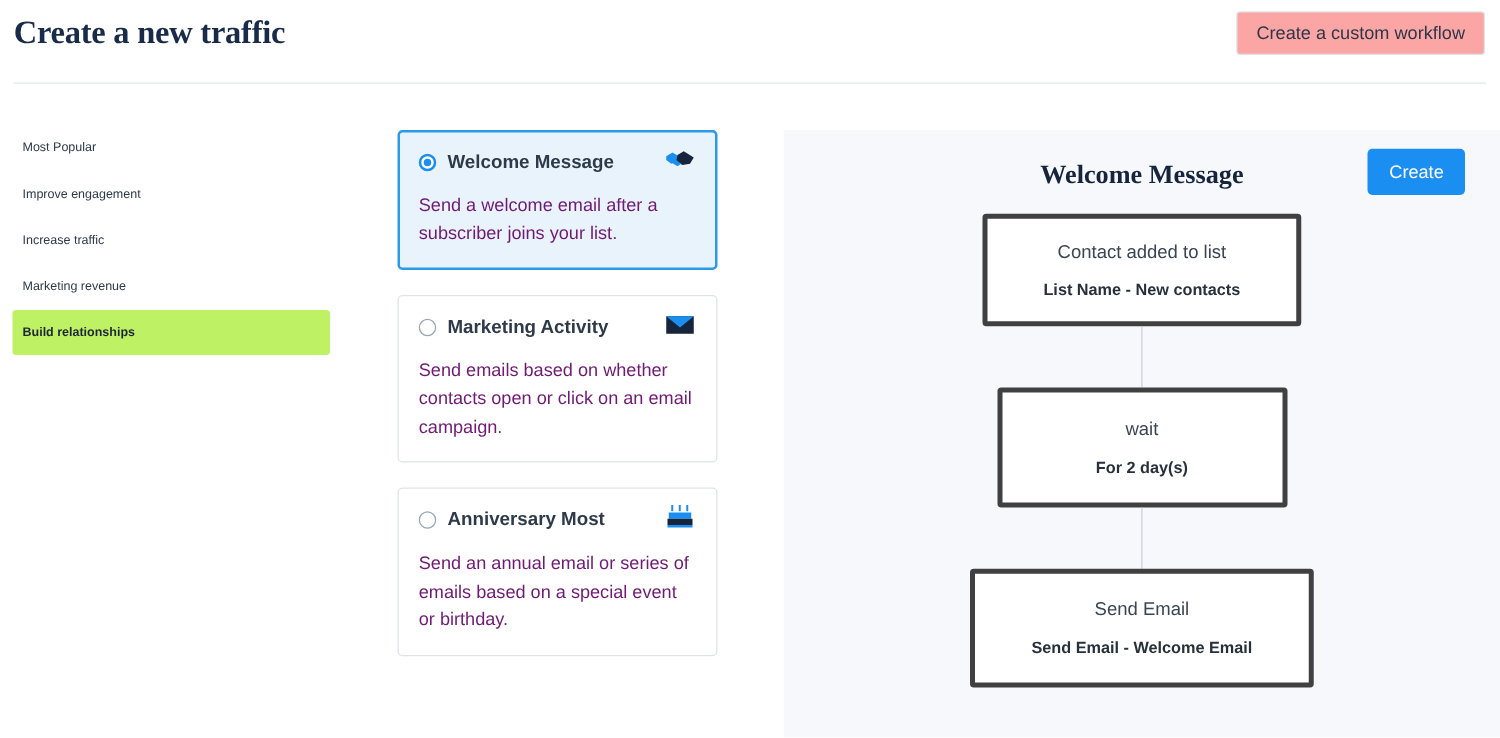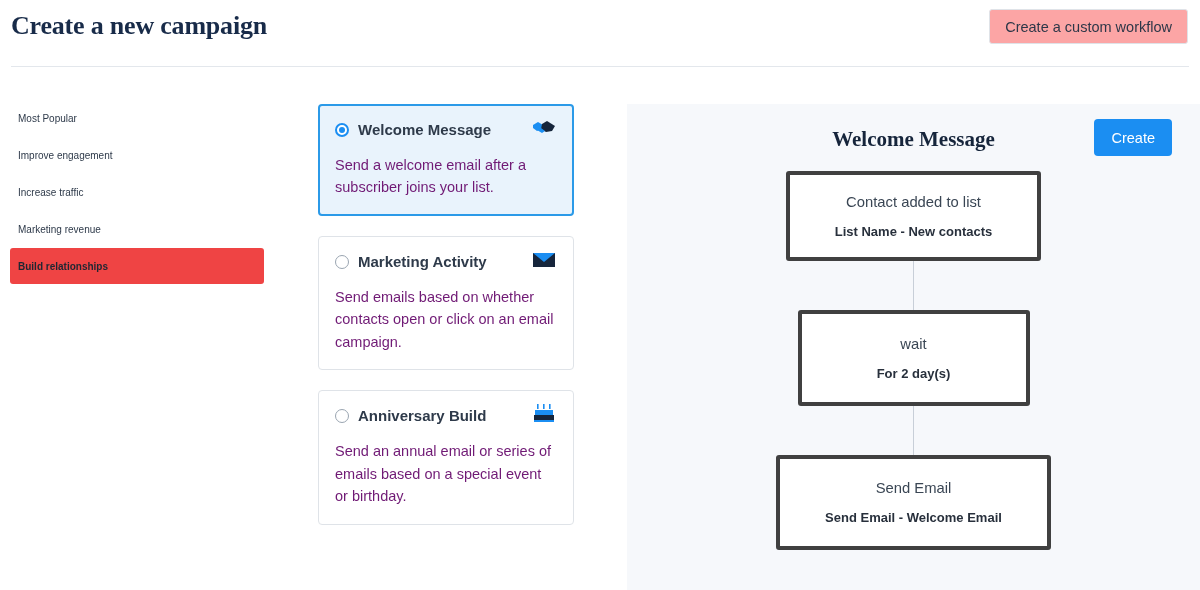--- a/index.html
+++ b/index.html
@@ -79,21 +79,21 @@
     margin: 0 0 1px 10px;
     width: 254px;
     padding-left: 8px;
     border-radius: 3px;
     font-size: 10px;
     color: #2e3a4a;
     cursor: pointer;
   }
 
   .sidebar-item.active {
-    background: #ef4444;
+    background: #bef264;
     font-weight: bold;
     color: #1f2733;
   }
 
   
   .cards {
     position: absolute;
     left: 318px;
     top: 104px;
     width: 256px;
@@ -254,21 +254,21 @@
     height: 49px;
     background: #c8cfd8;
   }
 </style>
 </head>
 <body>
 
 <div class="app">
 
   <div class="header">
-    <div class="page-title">Create a new campaign</div>
+    <div class="page-title">Create a new traffic</div>
     <button class="custom-workflow-btn">Create a custom workflow</button>
     <div class="header-divider"></div>
   </div>
 
   <div class="sidebar">
     <div class="sidebar-item">
       <span>Most Popular</span>
     </div>
     <div class="sidebar-item">
       <span>Improve engagement</span>
@@ -311,21 +311,21 @@
             <path d="M1 2 L12 11 L23 2 Z" fill="#1b8ef2"></path>
           </svg>
         </span>
       </div>
       <div class="card-desc">Send emails based on whether contacts open or click on an email campaign.</div>
     </div>
 
     <div class="card">
       <div class="card-head">
         <span class="radio"></span>
-        <span class="card-title">Anniversary Build</span>
+        <span class="card-title">Anniversary Most</span>
         <span class="card-icon">
           <svg width="22" height="20" viewBox="0 0 22 20">
             <rect x="4" y="0" width="1.6" height="5" fill="#1b8ef2"></rect>
             <rect x="10" y="0" width="1.6" height="5" fill="#1b8ef2"></rect>
             <rect x="16" y="0" width="1.6" height="5" fill="#1b8ef2"></rect>
             <path d="M2 6 H20 V11 H2 Z" fill="#1b8ef2"></path>
             <path d="M1 11 H21 V16 H1 Z" fill="#16253b"></path>
             <rect x="1" y="16" width="20" height="2" fill="#1b8ef2"></rect>
           </svg>
         </span>

